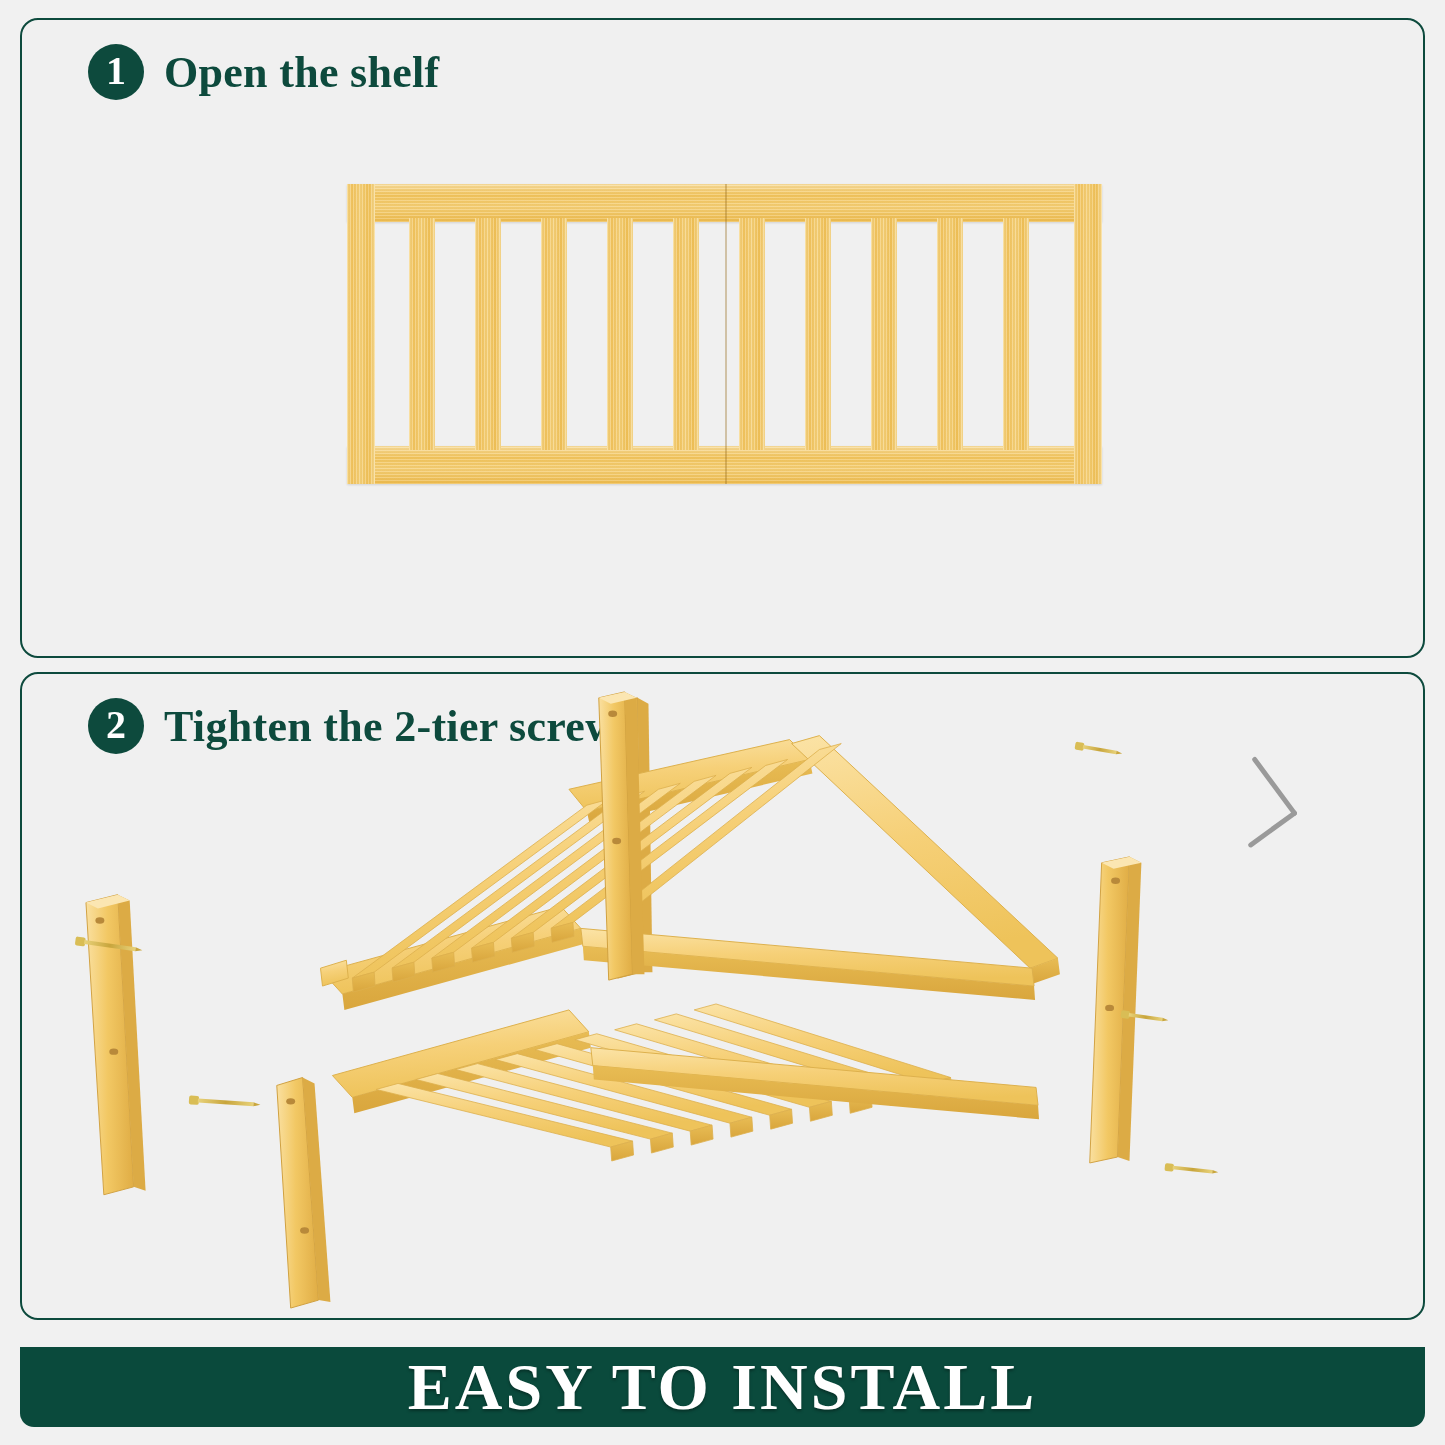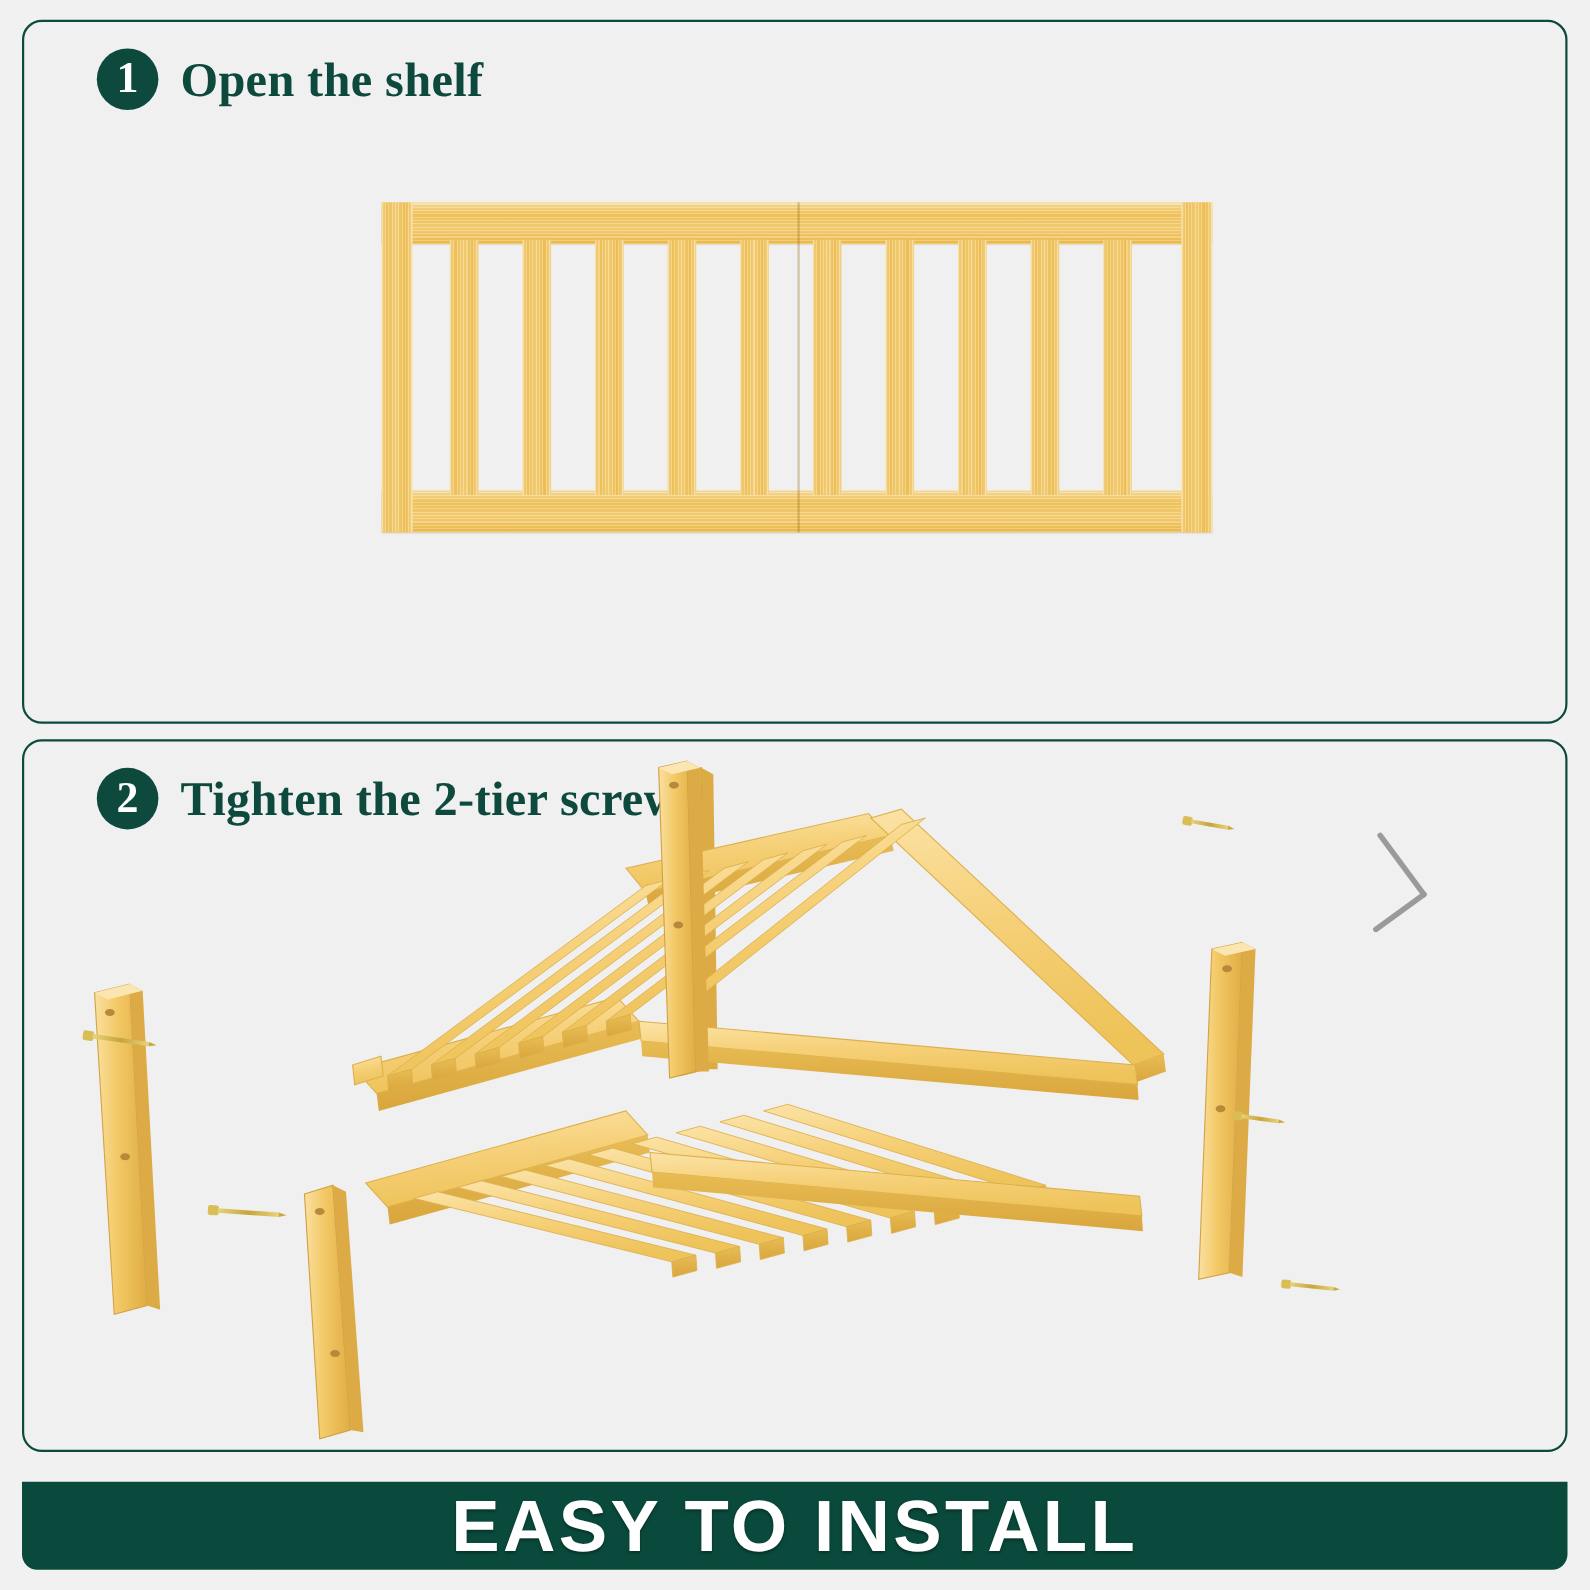--- a/index.html
+++ b/index.html
@@ -90,21 +90,21 @@
     position:absolute;left:20px;right:20px;bottom:18px;height:80px;
     background:#0a4a3c;
     border-radius:0 0 14px 14px;
     display:flex;align-items:center;justify-content:center;
     box-sizing:border-box;
   }
   #banner .banner-text{
     color:#ffffff;
     font-size:66px;font-weight:bold;
     letter-spacing:3px;
-    font-family:Liberation Sans, sans-serif;
+    font-family:Liberation Serif, serif;
     text-shadow:0 2px 3px rgba(0,0,0,.35);
     white-space:nowrap;
     line-height:1;
   }
 </style>
 </head>
 <body>
 
 <div class="page">
 

